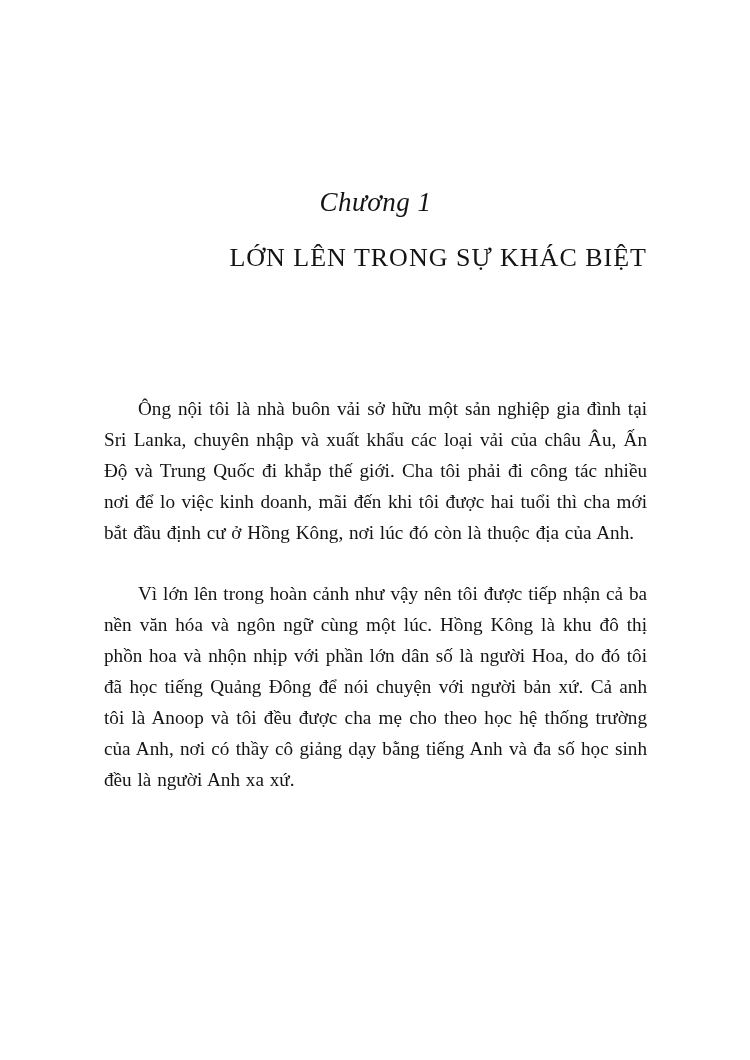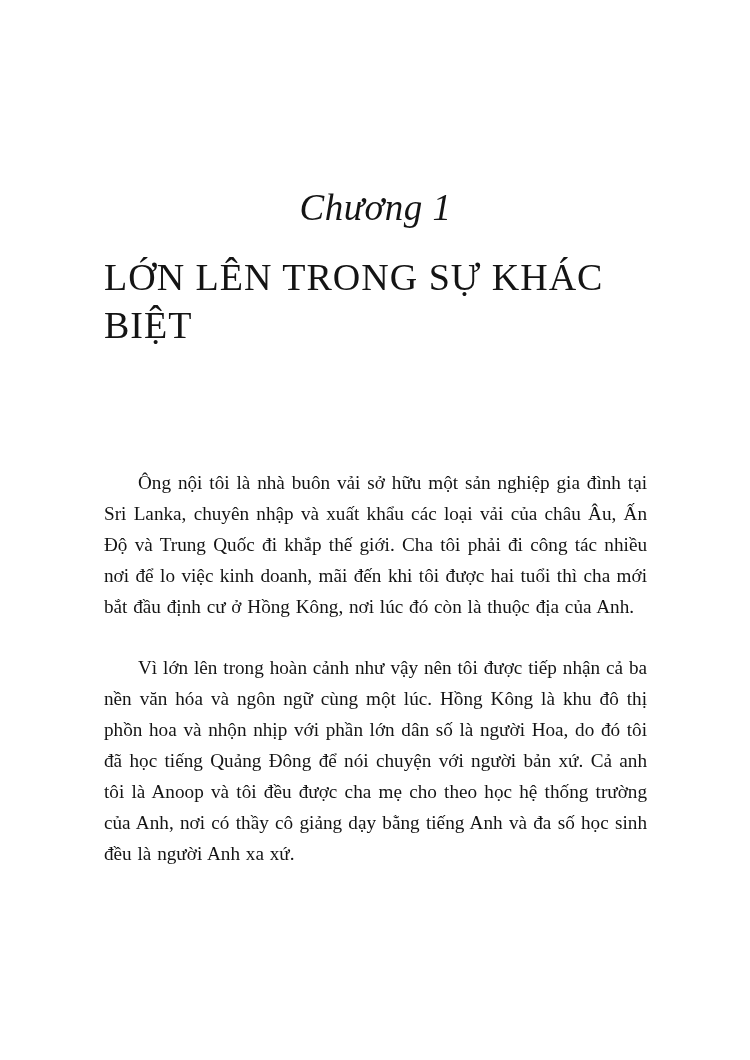--- a/index.html
+++ b/index.html
@@ -13,27 +13,27 @@
     overflow: hidden;
   }
   .page {
     width: 750px;
     height: 1060px;
     padding: 186px 103px 0 104px;
   }
   .chapter-label {
     text-align: center;
     font-style: italic;
-    font-size: 37px;
+    font-size: 27px;
     line-height: 1.2;
     letter-spacing: 0.5px;
   }
   .chapter-title {
-    text-align: left;
-    font-size: 38px;
+    text-align: right;
+    font-size: 26px;
     font-weight: 400;
     line-height: 1.25;
     letter-spacing: 1px;
     margin: 24px 0 0 0;
   }
   .body-text {
     margin-top: 118px;
     font-size: 19.2px;
     line-height: 31px;
     text-align: justify;

